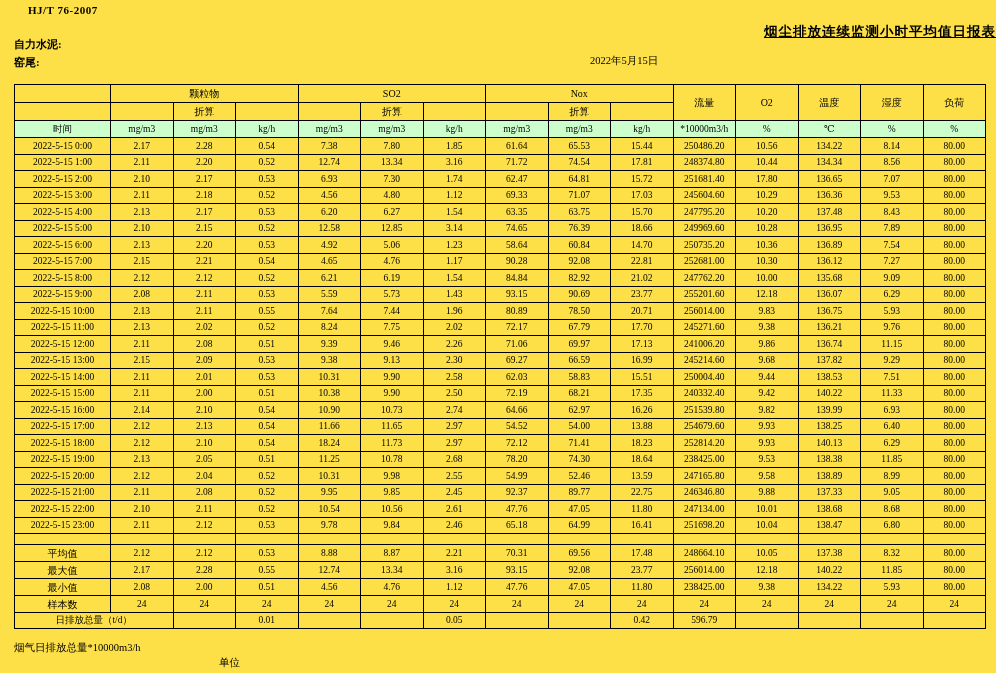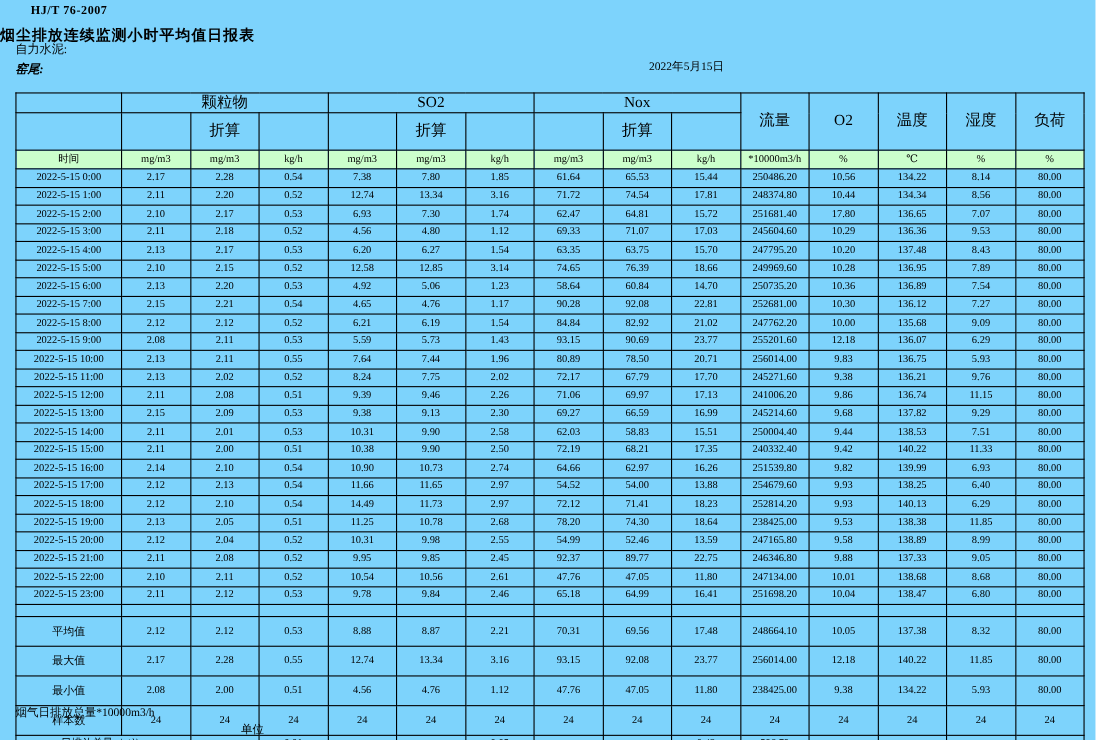--- a/index.html
+++ b/index.html
@@ -1,53 +1,53 @@
 <!DOCTYPE html>
 <html><head>
 <meta charset="utf-8">
 <style>
   * { margin: 0; padding: 0; box-sizing: border-box; }
   html, body { background: #ffffff; }
   .page {
     position: relative;
     width: 996px;
     height: 673px;
-    background: #7dd3fc;
+    background: #fde047;
     font-family: "Liberation Serif", "DejaVu Serif", serif;
     color: #000000;
     overflow: hidden;
   }
   .standard-code {
     position: absolute;
     left: 28px; top: 4px;
     font-size: 11px;
     font-weight: bold;
     letter-spacing: 0.5px;
   }
   .report-title {
     position: absolute;
     left: 0; top: 23px;
     width: 100%;
-    text-align: left;
+    text-align: right;
     font-size: 13.5px;
     font-weight: bold;
     letter-spacing: 1px;
+    text-decoration: underline;
   }
   .company-label {
     position: absolute;
     left: 14px; top: 37px;
     font-size: 11px;
-    font-weight: normal;
+    font-weight: bold;
   }
   .location-label {
     position: absolute;
     left: 14px; top: 55px;
     font-size: 11px;
     font-weight: bold;
-    font-style: italic;
   }
   .report-date {
     position: absolute;
     left: 590px; top: 54px;
     font-size: 10.5px;
   }
   table.monitoring {
     position: absolute;
     left: 14px; top: 84px;
     width: 971px;
@@ -59,27 +59,27 @@
     font-size: 9.5px;
     text-align: center;
     vertical-align: middle;
     padding: 0;
     line-height: 1.1;
     overflow: hidden;
     white-space: nowrap;
     font-family: "Liberation Serif", "DejaVu Serif", serif;
   }
   tr.hrow1 { height: 18px; }
-  tr.hrow2 { height: 34px; }
-  tr.hrow1 td, tr.hrow2 td { font-size: 14px; }
+  tr.hrow2 { height: 18px; }
+  tr.hrow1 td, tr.hrow2 td { font-size: 10px; }
   tr.units-row { height: 17px; }
   tr.units-row td { background: #ccffcc; font-size: 9.5px; }
   tbody tr.data-row { height: 16.5px; }
   tbody tr.spacer { height: 11px; }
-  tbody tr.sumrow { height: 27px; }
+  tbody tr.sumrow { height: 17px; }
   tbody tr.sumrow td:first-child { font-size: 10px; }
   tbody tr.totalrow { height: 16px; }
   td.left { text-align: left; padding-left: 3px; font-size: 10px; }
   .footer-line1 {
     position: absolute;
     left: 14px; top: 641px;
     font-size: 10.5px;
     text-align: center;
   }
   .footer-line2 {
@@ -471,21 +471,21 @@
           <td>9.93</td>
           <td>138.25</td>
           <td>6.40</td>
           <td>80.00</td>
         </tr>
         <tr class="data-row">
           <td>2022-5-15 18:00</td>
           <td>2.12</td>
           <td>2.10</td>
           <td>0.54</td>
-          <td>14.49</td>
+          <td>18.24</td>
           <td>11.73</td>
           <td>2.97</td>
           <td>72.12</td>
           <td>71.41</td>
           <td>18.23</td>
           <td>252814.20</td>
           <td>9.93</td>
           <td>140.13</td>
           <td>6.29</td>
           <td>80.00</td>

